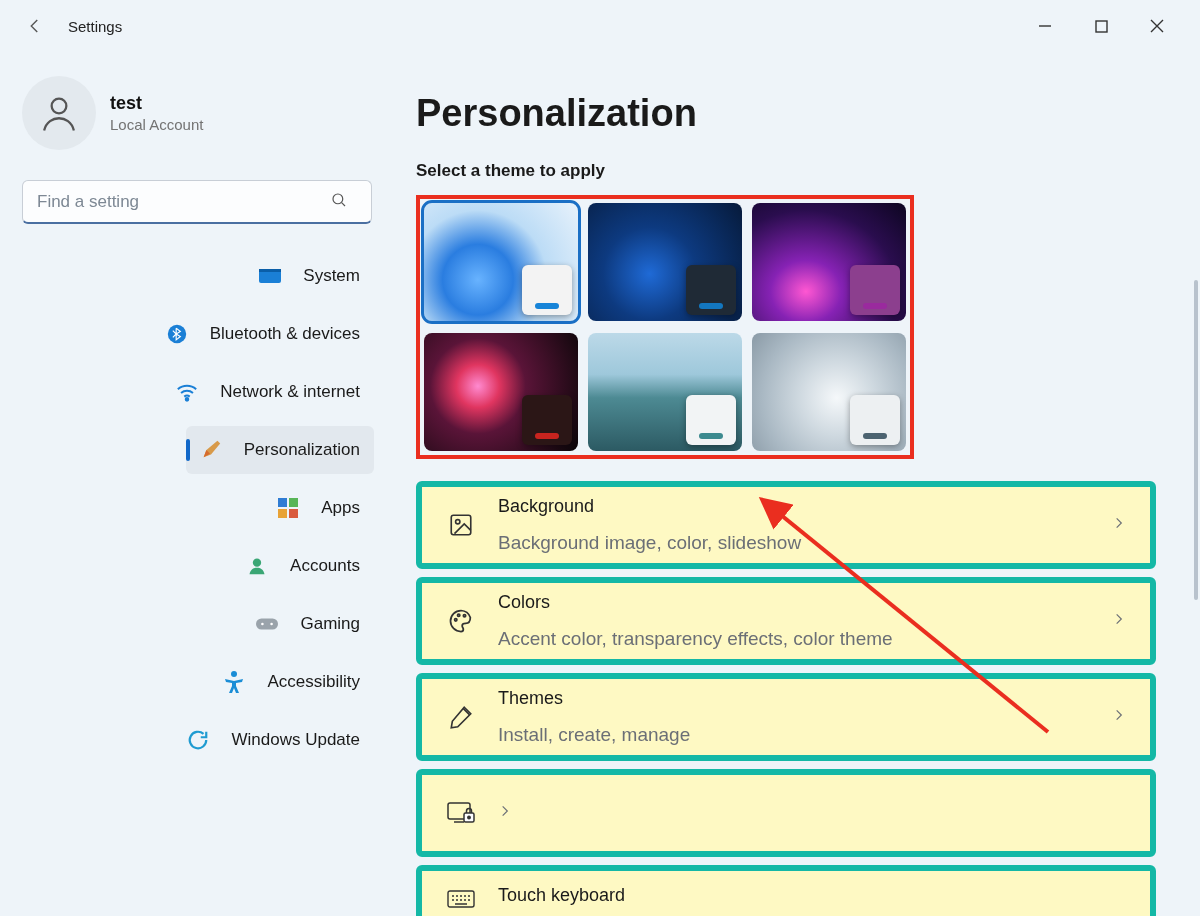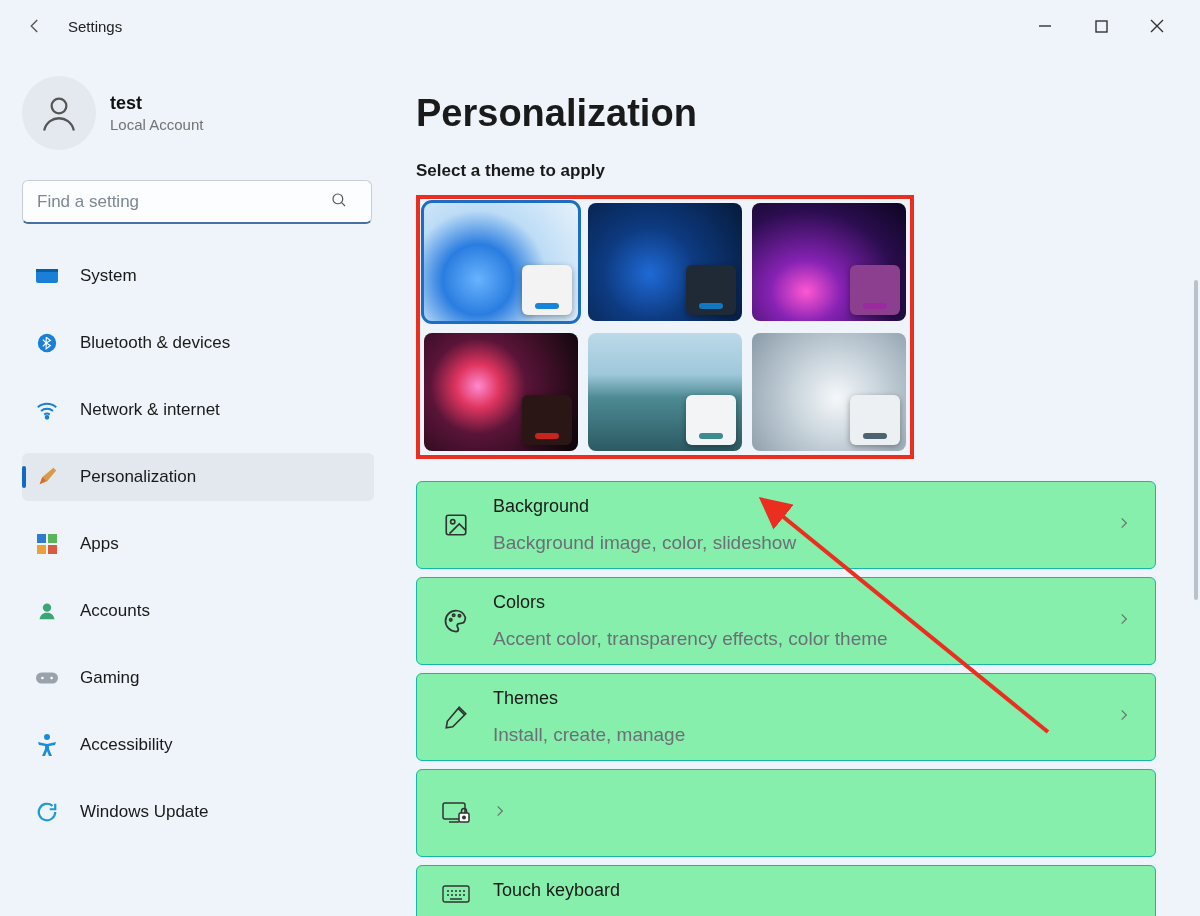--- a/index.html
+++ b/index.html
@@ -91,21 +91,22 @@
   .search input::placeholder { color: #7d8894; }
   .search-icon {
     position: absolute;
     right: 26px; top: 50%;
     transform: translateY(-50%);
     color: #555;
   }
   .nav {
     display: flex;
     flex-direction: column;
-    gap: 19px;
+    gap: 10px;
+    align-items: flex-end;
   }
   .nav-item {
     display: flex;
     align-items: center;
     gap: 22px;
     height: 48px;
     padding: 0 14px;
     border-radius: 6px;
     font-size: 17px;
     color: #1a1a1a;
@@ -180,22 +181,22 @@
   .settings-list {
     display: flex;
     flex-direction: column;
     gap: 8px;
     width: 740px;
   }
   .setting-card {
     display: flex;
     align-items: center;
     gap: 22px;
-    background: #86efac;
-    border: 1px solid #14b8a6;
+    background: #fef9c3;
+    border: 6px solid #14b8a6;
     border-radius: 6px;
     height: 88px;
     padding: 0 24px;
     cursor: pointer;
   }
   .setting-icon {
     width: 30px; height: 30px;
     display: flex; align-items: center; justify-content: center;
     color: #333;
   }

